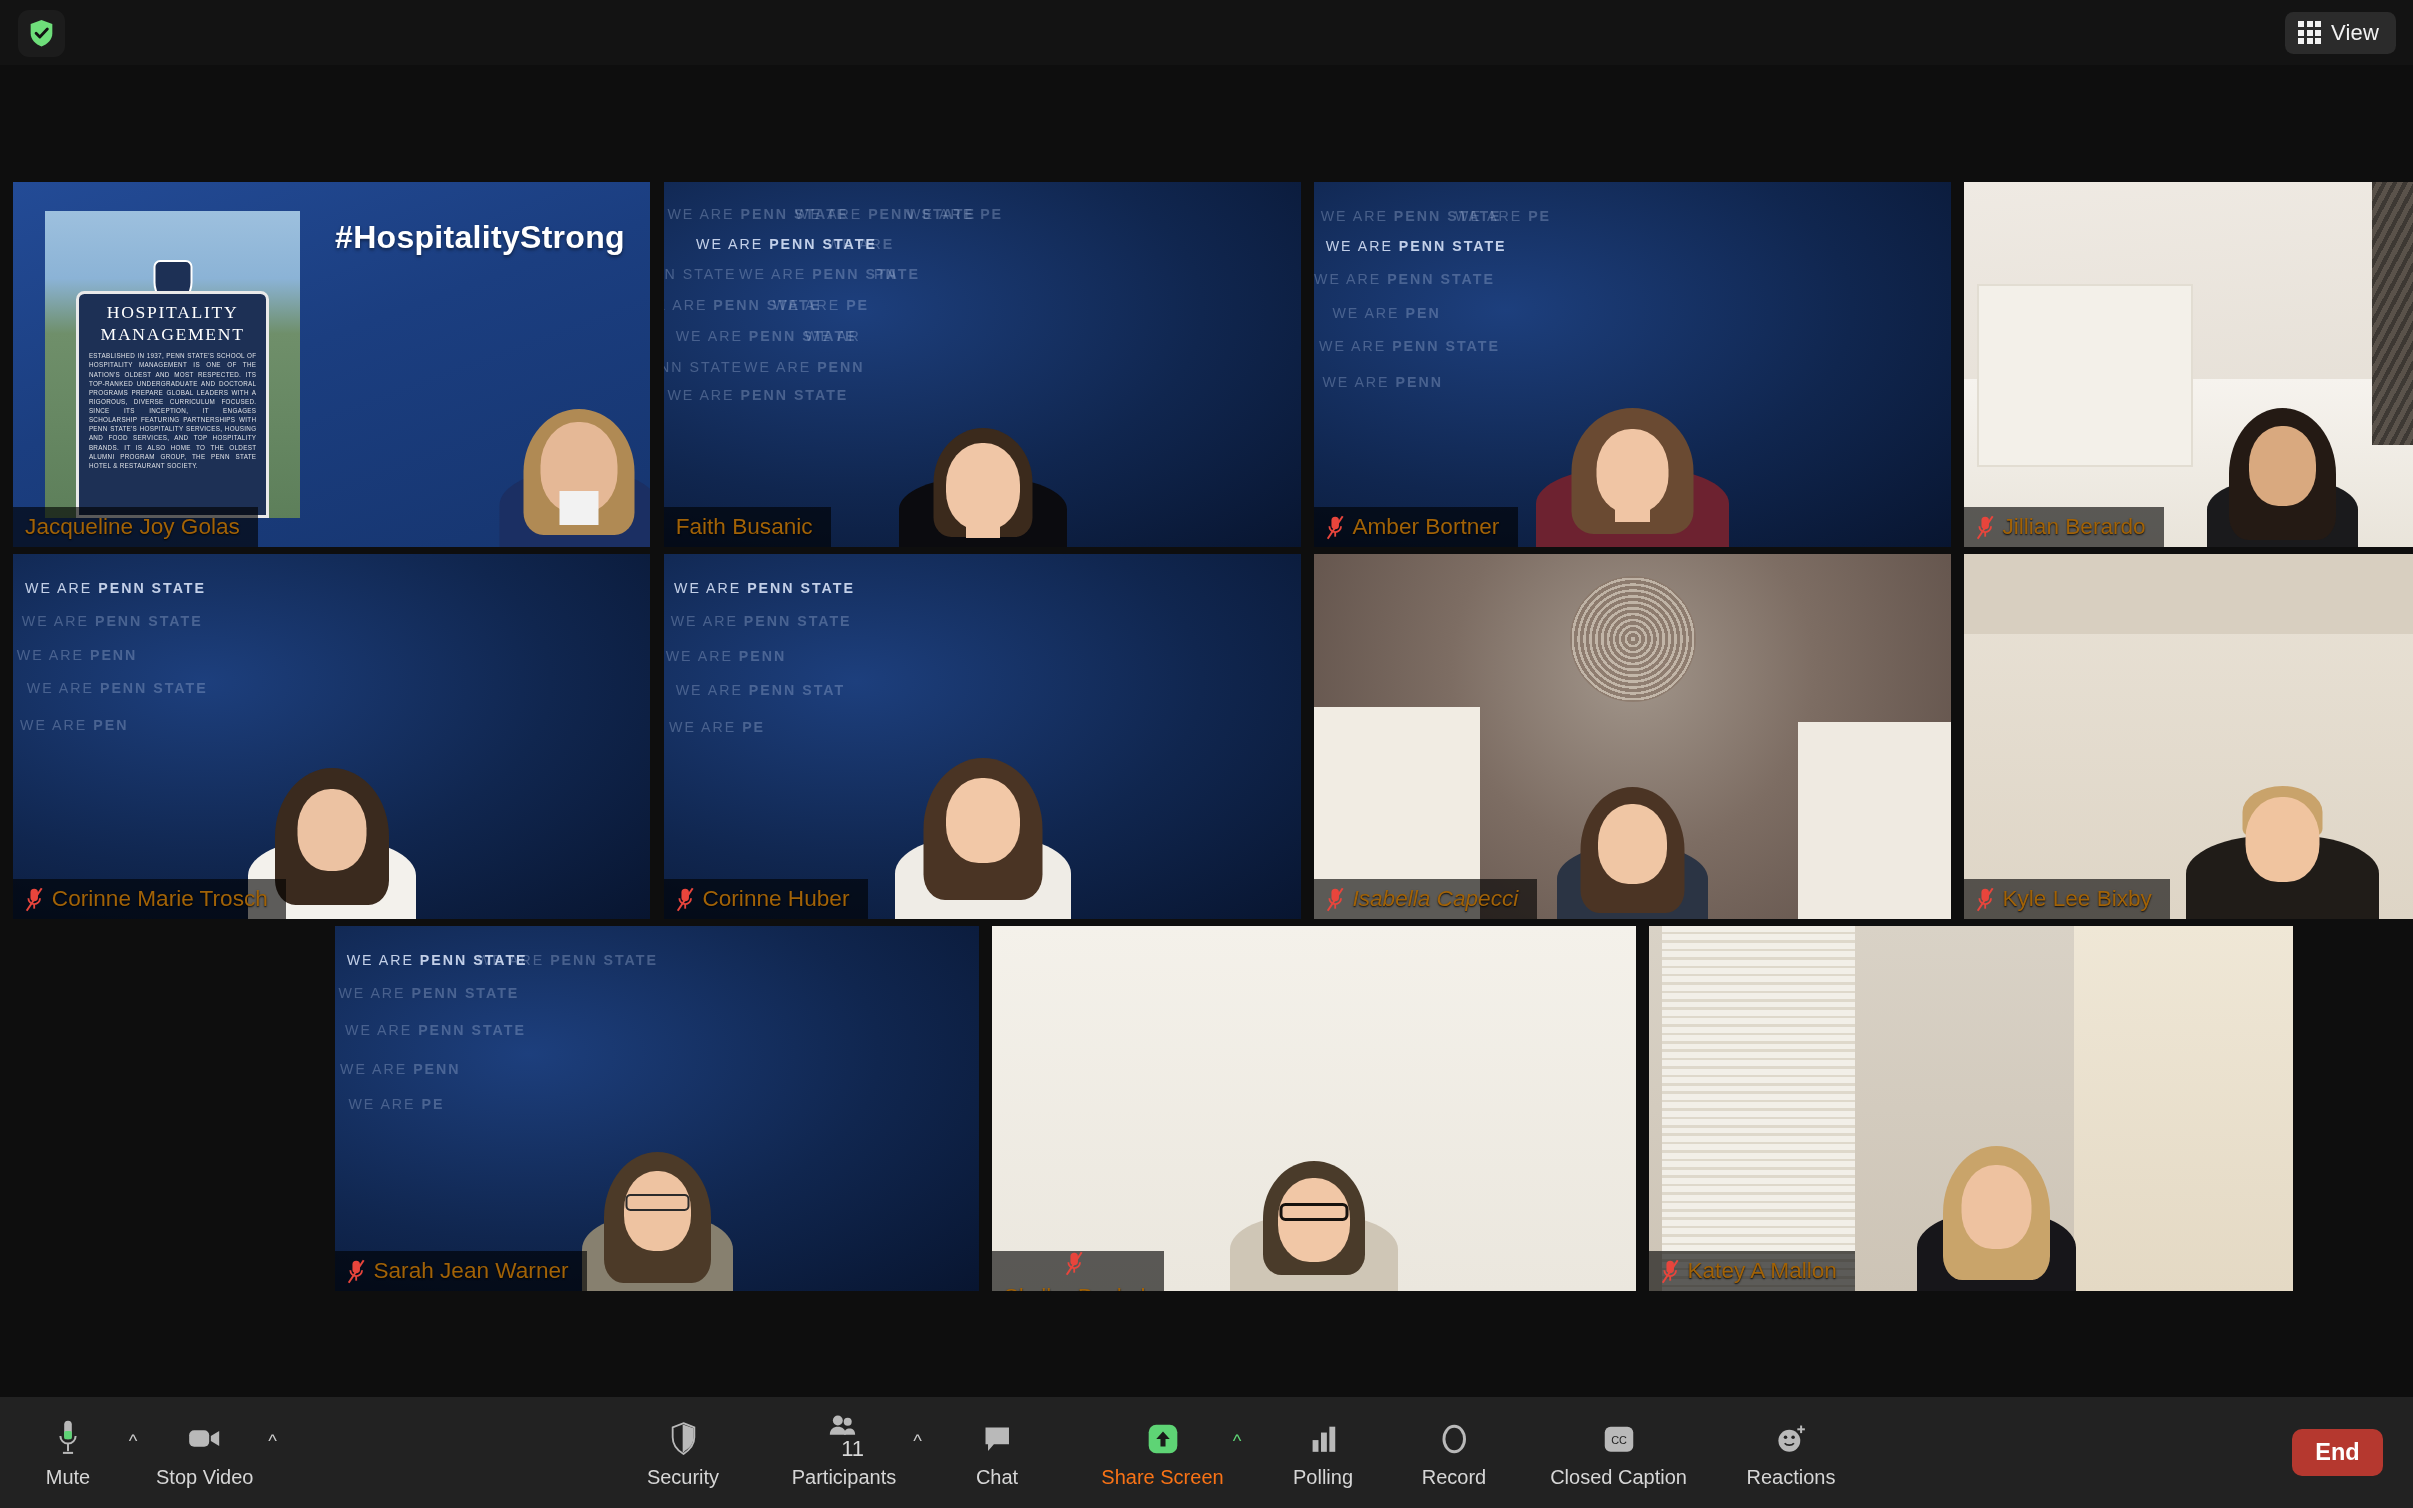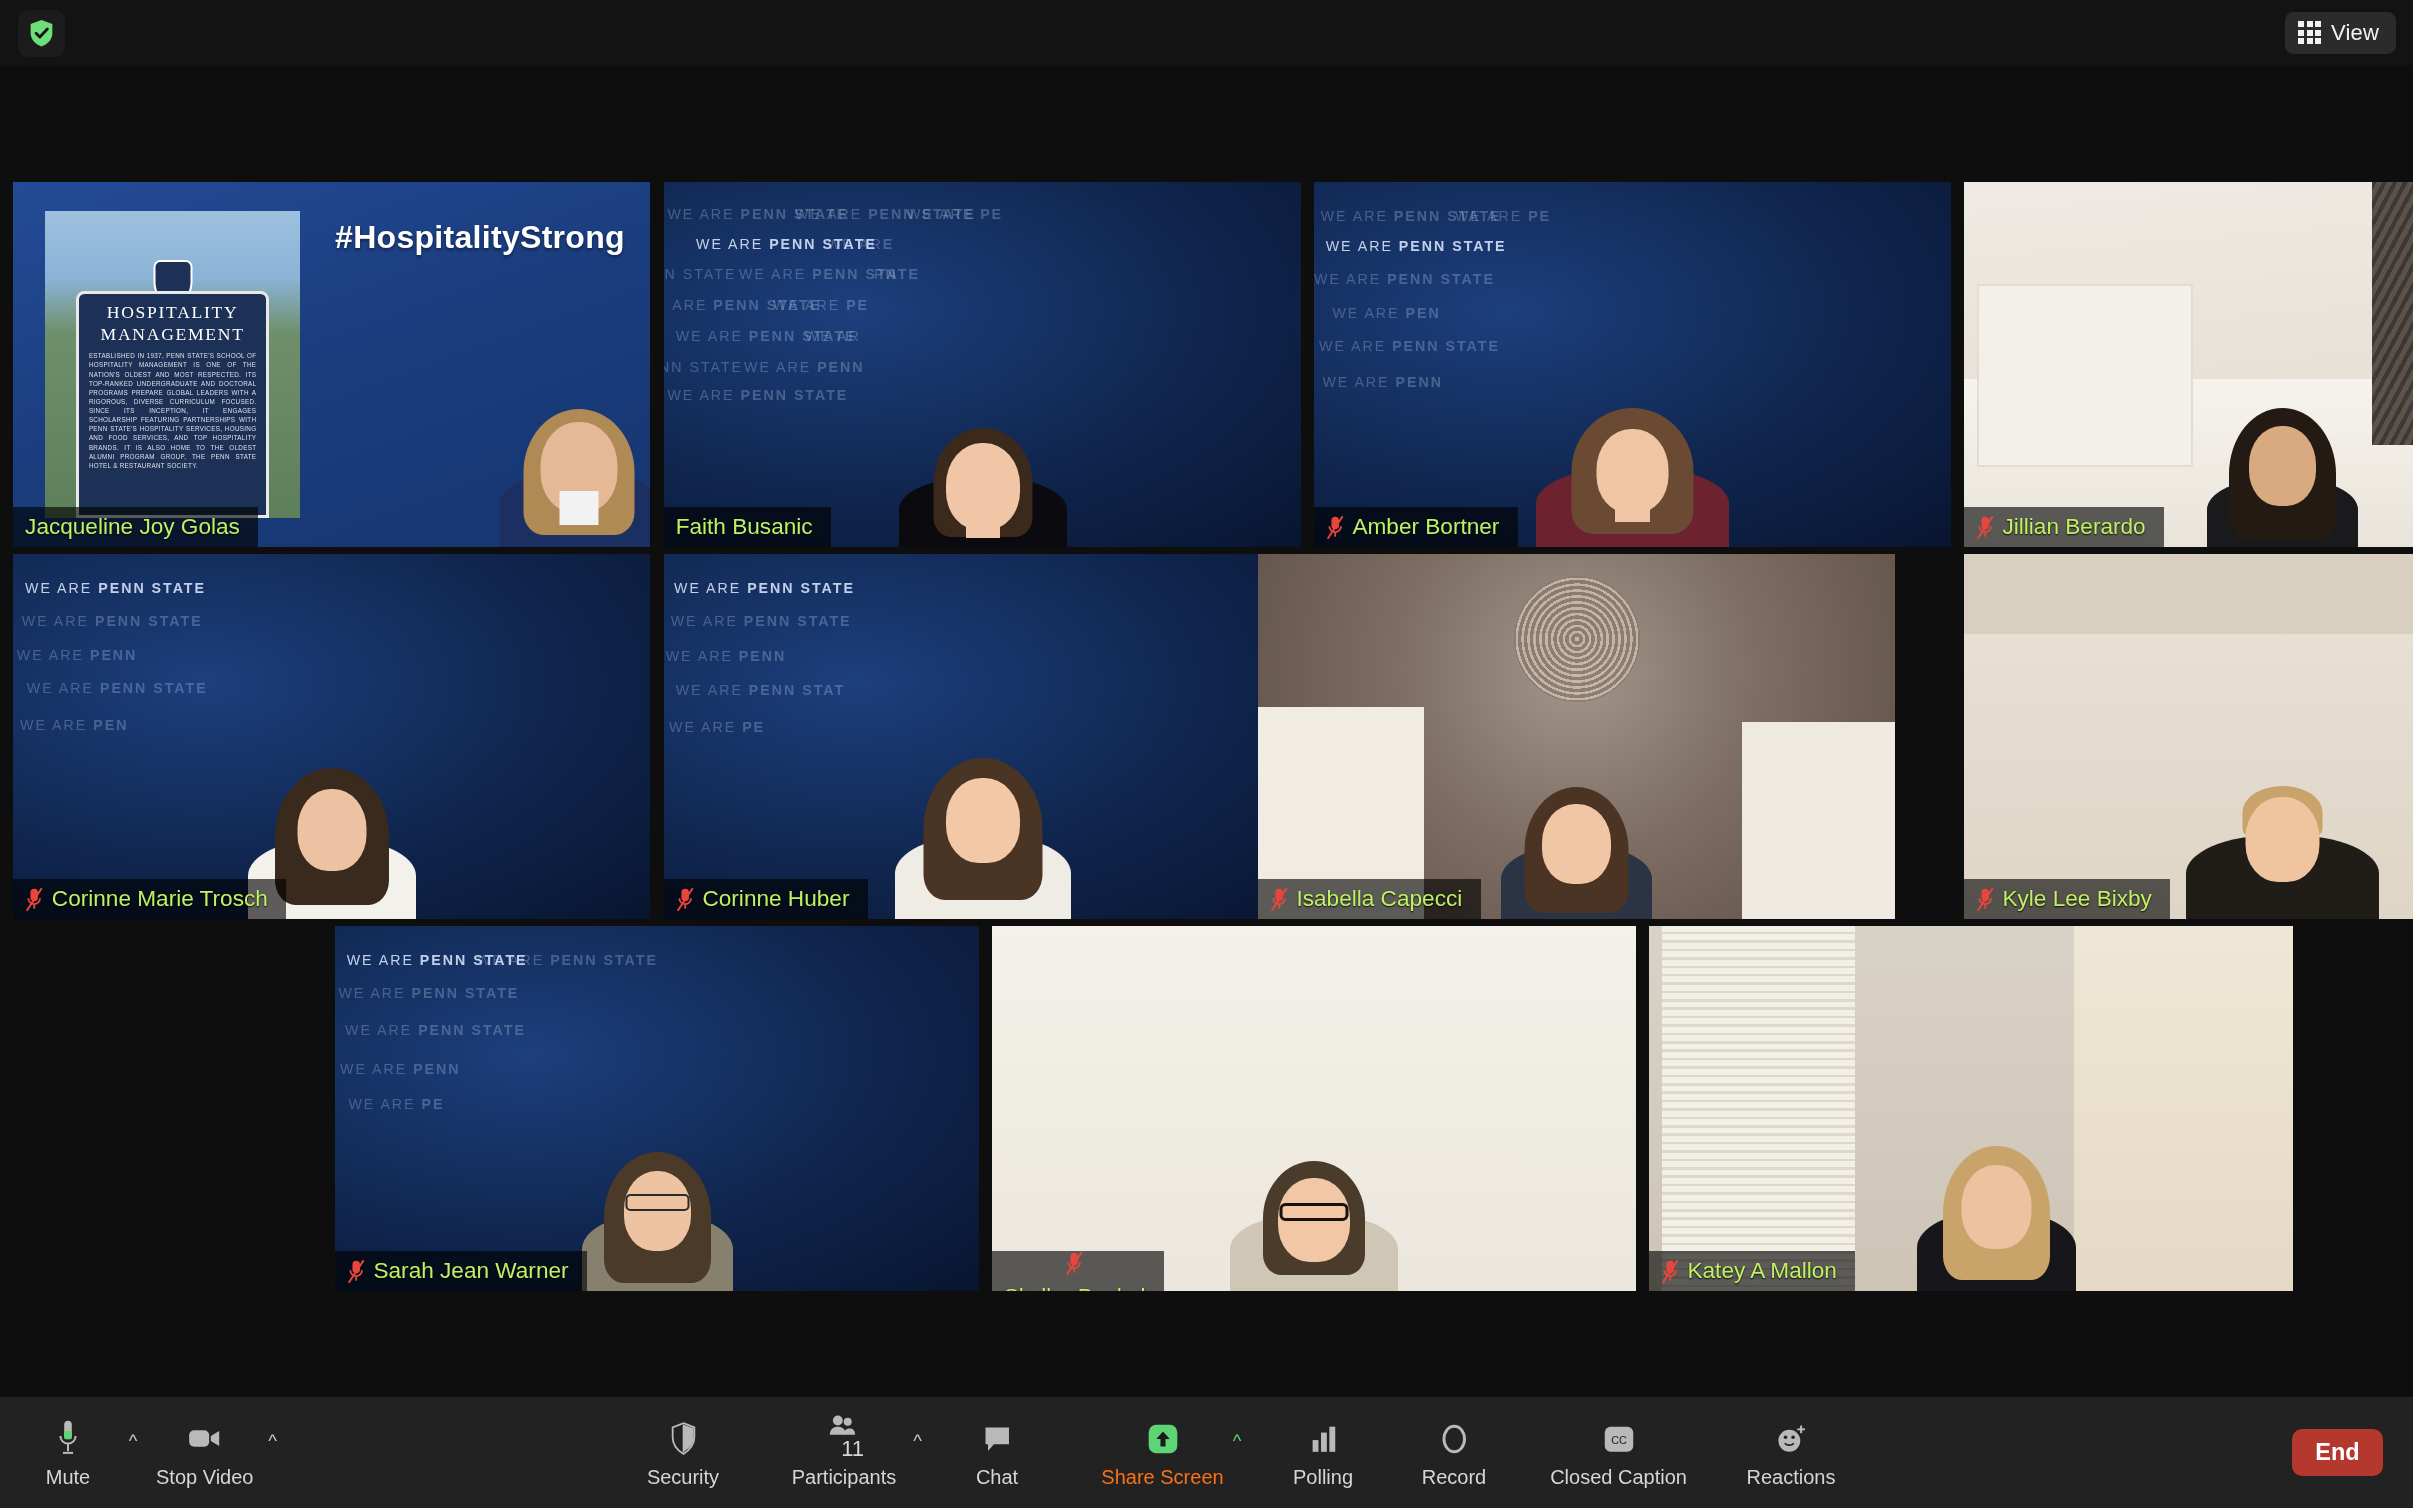--- a/index.html
+++ b/index.html
@@ -40,21 +40,21 @@
   .tile.active { outline: 5px solid #e9efa6; outline-offset: -5px; z-index: 4; }
 
   .nameplate {
     position: absolute; left: 0; bottom: 0; height: 40px;
     display: flex; align-items: center; gap: 8.4px;
     padding: 0 18.4px 0 11.7px;
     background: rgba(0,0,0,.62);
     max-width: 92%;
   }
   .nameplate .nm {
-    color: #bef264; font-size: 22.6px; white-space: nowrap;
+    color: #a16207; font-size: 22.6px; white-space: nowrap;
     text-shadow: 0 0.8px 1.7px rgba(0,0,0,.9);
   }
   .mic-off { width: 18.4px; height: 25px; flex: 0 0 auto; }
 
   
   .bg-pennstate {
     position: absolute; inset: 0;
     background:
       radial-gradient(ellipse at 30% 35%, #1d3f7d 0%, #10264f 55%, #081530 100%);
   }
@@ -315,21 +315,21 @@
         <svg class="mic-off" viewBox="0 0 22 30">
           <rect x="6.5" y="2" width="9" height="15" rx="4.5" fill="#e8453c"></rect>
           <path d="M4 13.5 a7 7 0 0 0 14 0" stroke="#e8453c" stroke-width="2.2" fill="none"></path>
           <line x1="11" y1="20.5" x2="11" y2="26" stroke="#e8453c" stroke-width="2.2"></line>
           <line x1="2" y1="28.5" x2="20" y2="1.5" stroke="#e8453c" stroke-width="2.4"></line>
         </svg>
         <span class="nm">Corinne Huber</span>
       </div>
     </div>
 
-    <div class="tile" style="left: 1258px; top: 489px; width: 637px; height: 365px;">
+    <div class="tile" style="left: 1314px; top: 489px; width: 637px; height: 365px; font-style: italic;">
       <div class="feed">
         <div class="bg-tapestry"></div>
         <div style="position:absolute;left:50%;top:6%;transform:translateX(-50%);width:126px;height:126px;border-radius:50%;background:repeating-radial-gradient(circle,#cfc3b4 0 2.5px,#8a7769 2.5px 5.9px);opacity:.75;"></div>
         <div style="position:absolute;left:0;bottom:0;width:26%;height:58%;background:#f1ece3;"></div>
         <div style="position:absolute;right:0;bottom:0;width:24%;height:54%;background:#efeae1;"></div>
         <div class="person" style="width:151px;height:142px;">
           <div class="torso" style="width:151px;height:74px;background:#2b3444;"></div>
           <div class="hair" style="width:104px;height:126px;top:10px;background:#4b3424;"></div>
           <div class="head" style="width:69px;height:80px;top:27px;background:#f0c6a4;"></div>
         </div>

